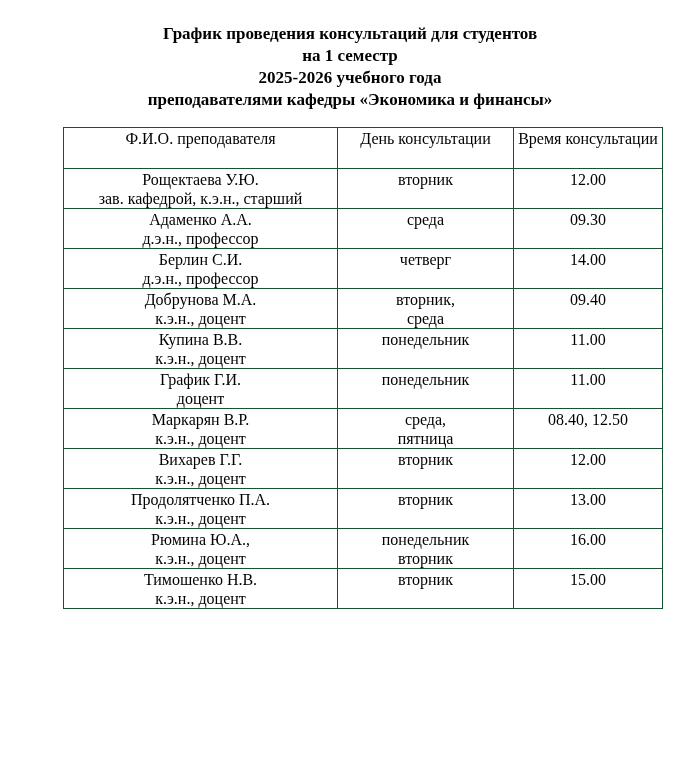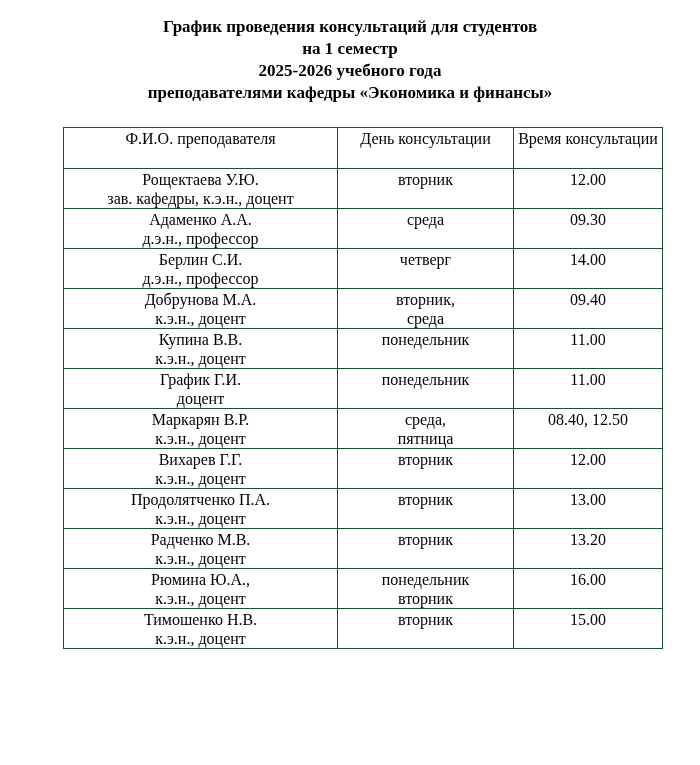--- a/index.html
+++ b/index.html
@@ -10,21 +10,21 @@
   .page {
     position: relative;
     width: 700px;
     height: 765px;
     background: #ffffff;
     color: #000000;
     font-family: "Liberation Serif", "DejaVu Serif", serif;
     overflow: hidden;
   }
   .title-block {
-    padding-top: 16px;
+    padding-top: 23px;
     text-align: center;
     font-weight: bold;
     font-size: 17px;
     line-height: 22px;
   }
   table.schedule {
     position: absolute;
     left: 63px;
     top: 127px;
     width: 599px;
@@ -77,21 +77,21 @@
       <tr>
         <th>Ф.И.О. преподавателя</th>
         <th>День консультации</th>
         <th>Время консультации</th>
       </tr>
     </thead>
     <tbody id="schedule-body">
   <tr>
     <td>
       <div>Рощектаева У.Ю.</div>
-      <div>зав. кафедры, к.э.н., доцент</div>
+      <div>зав. кафедрой, к.э.н., старший</div>
     </td>
     <td class="day-cell">вторник</td>
     <td class="time-cell">12.00</td>
   </tr>
 
   <tr>
     <td>
       <div>Адаменко А.А.</div>
       <div>д.э.н., профессор</div>
     </td>
@@ -159,28 +159,20 @@
 
   <tr>
     <td>
       <div>Продолятченко П.А.</div>
       <div>к.э.н., доцент</div>
     </td>
     <td class="day-cell">вторник</td>
     <td class="time-cell">13.00</td>
   </tr>
 
-  <tr>
-    <td>
-      <div>Радченко М.В.</div>
-      <div>к.э.н., доцент</div>
-    </td>
-    <td class="day-cell">вторник</td>
-    <td class="time-cell">13.20</td>
-  </tr>
 
 
   <tr>
     <td>
       <div>Рюмина Ю.А.,</div>
       <div>к.э.н., доцент</div>
     </td>
     <td class="day-cell">понедельник
 вторник</td>
     <td class="time-cell">16.00</td>

